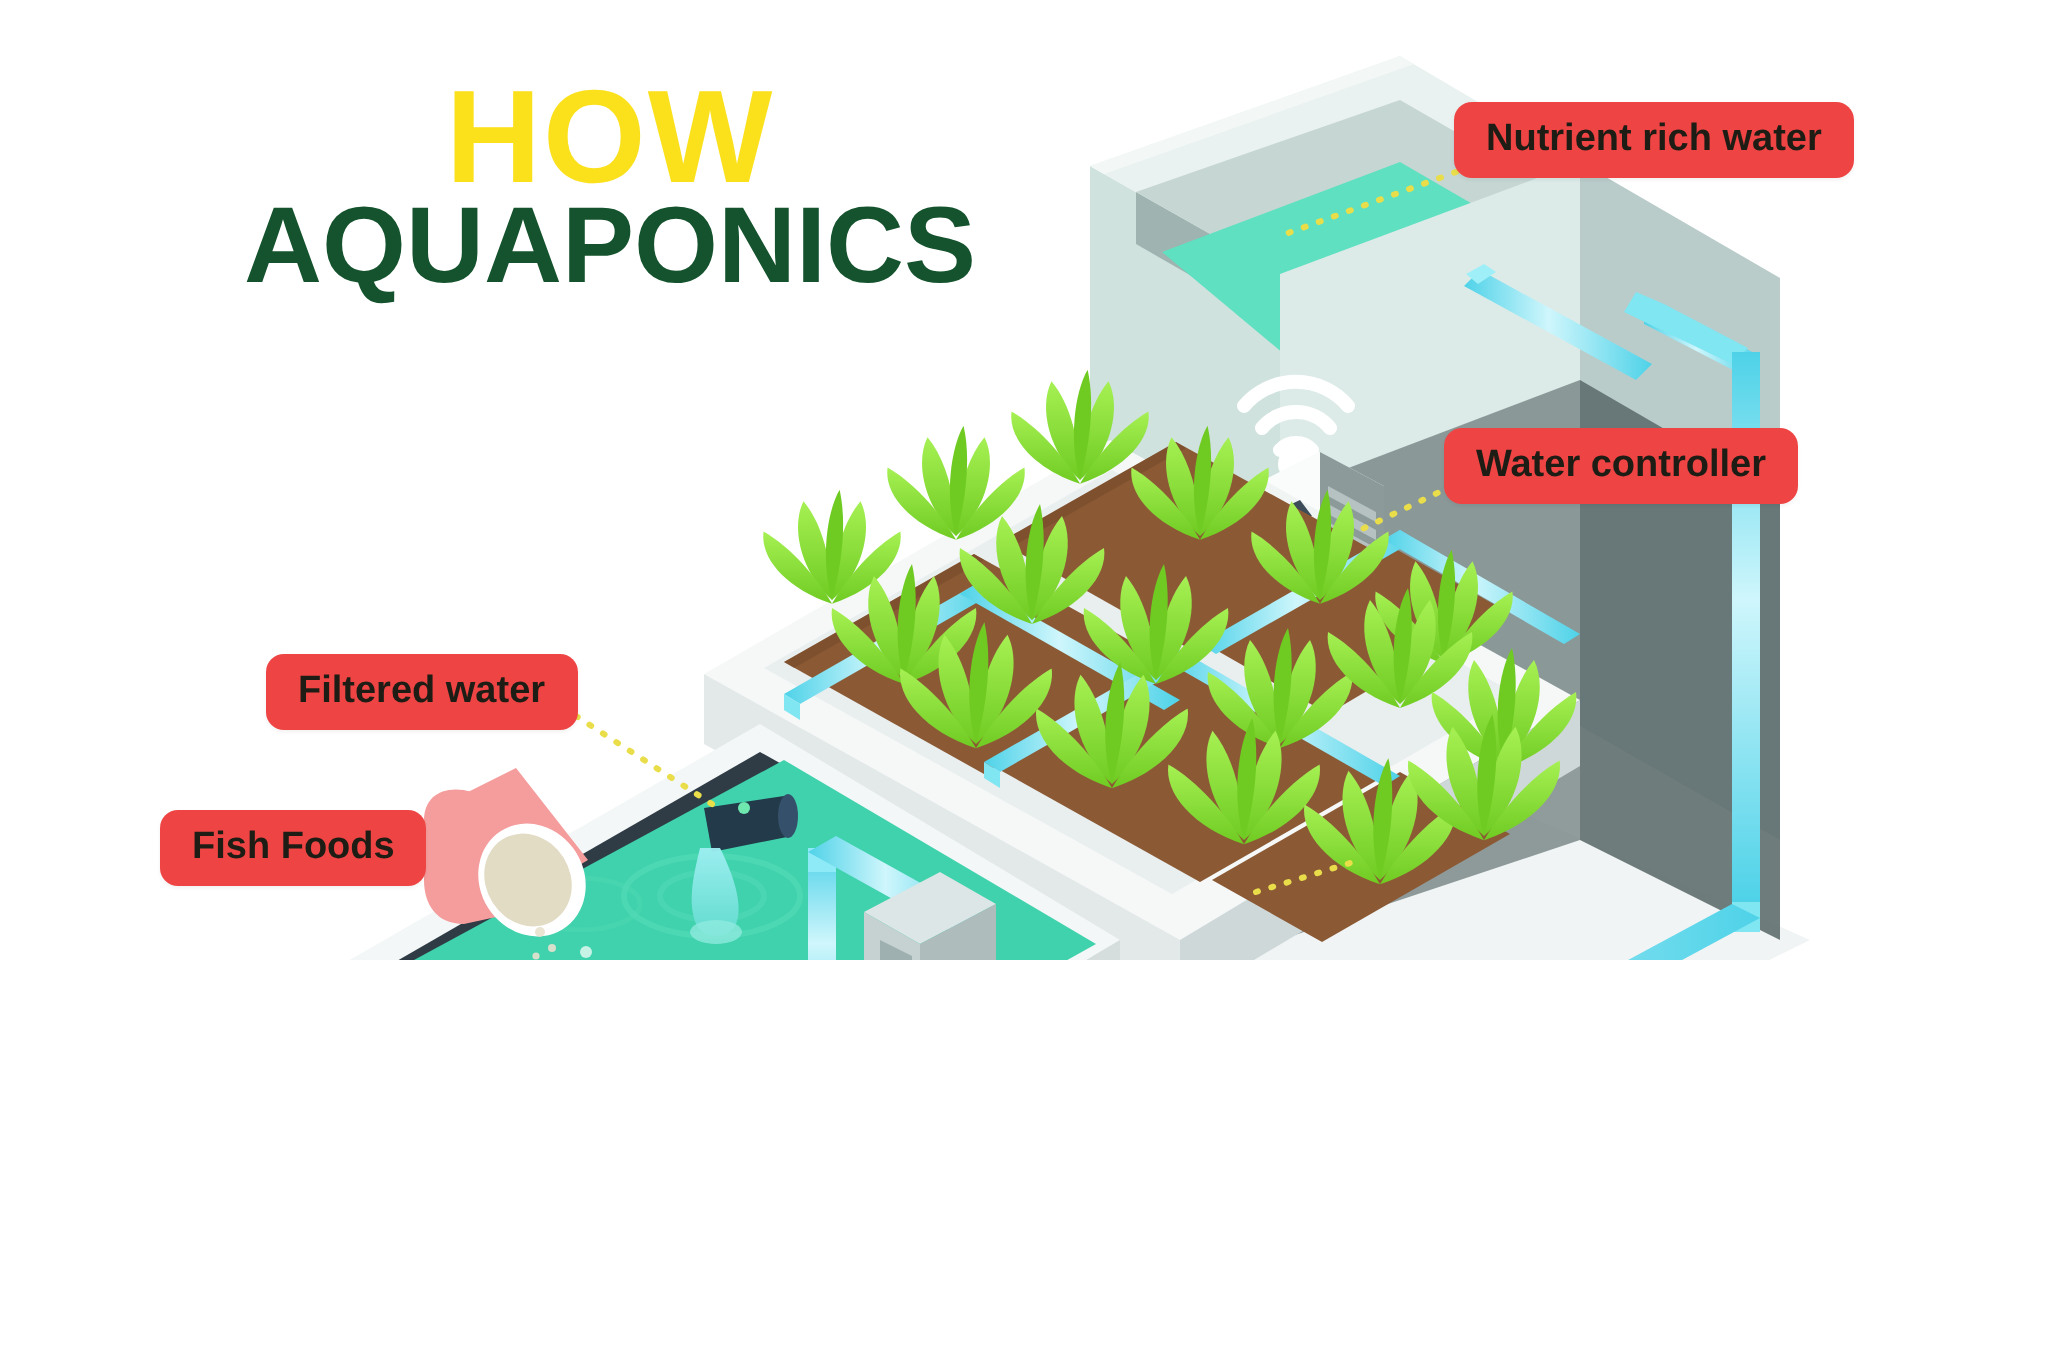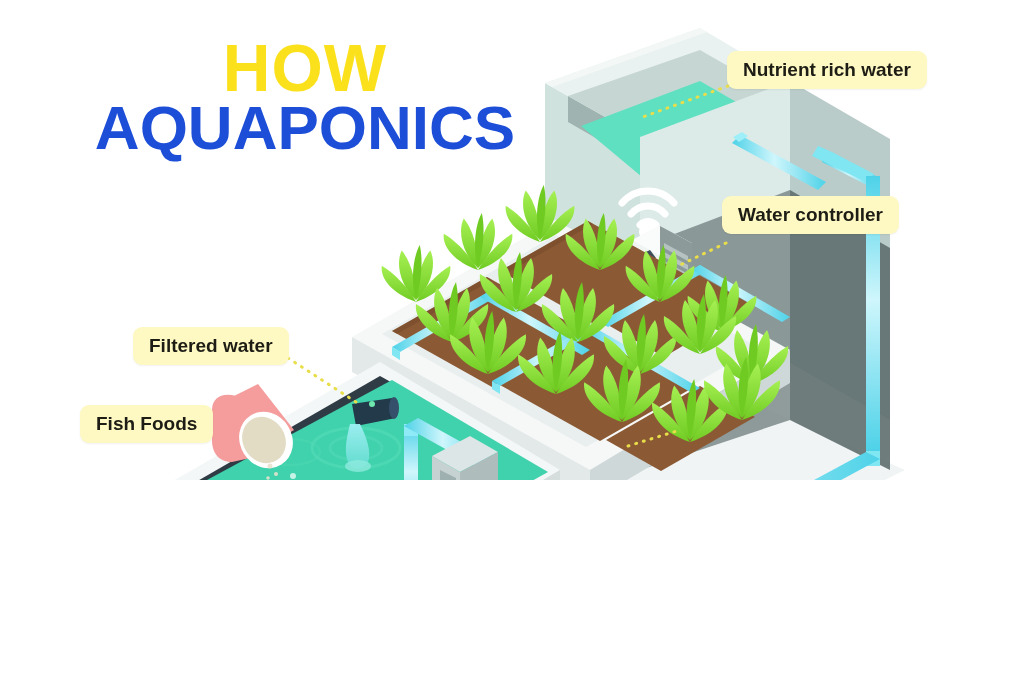--- a/index.html
+++ b/index.html
@@ -42,34 +42,34 @@
     line-height: 0.92;
     margin: 0;
     text-transform: uppercase;
   }
   .title-how {
     font-size: 66px;
     color: #FBE01C;
     letter-spacing: 1px;
   }
   .title-aqua {
-    font-size: 62px;
-    color: #1d4ed8;
+    font-size: 54px;
+    color: #14532d;
     letter-spacing: 0px;
   }
   .title-work {
     font-size: 42px;
     color: #BFD3CD;
     letter-spacing: 1px;
   }
 
   
   .callout {
     position: absolute;
-    background: #fef9c3;
+    background: #ef4444;
     color: #1d1d15;
     font-weight: bold;
     font-size: 19px;
     padding: 9px 16px 10px 16px;
     border-radius: 9px;
     white-space: nowrap;
     line-height: 1;
     box-shadow: 0 1px 2px rgba(0,0,0,0.06);
   }
 </style>
@@ -428,21 +428,21 @@
   </svg>
   </div>
 
   <div class="title-block">
     <div class="title-line title-how">HOW</div>
     <div class="title-line title-aqua">AQUAPONICS</div>
   </div>
 
   <div class="callout" style="left:727px; top:51px;">Nutrient rich water</div>
 
-  <div class="callout" style="left:722px; top:196px;">Water controller</div>
+  <div class="callout" style="left:722px; top:214px;">Water controller</div>
 
   <div class="callout" style="left:133px; top:327px;">Filtered water</div>
 
   <div class="callout" style="left:80px; top:388px;margin-top:17px;">Fish Foods</div>
 
 
 
 </div>
 
 </body></html>

